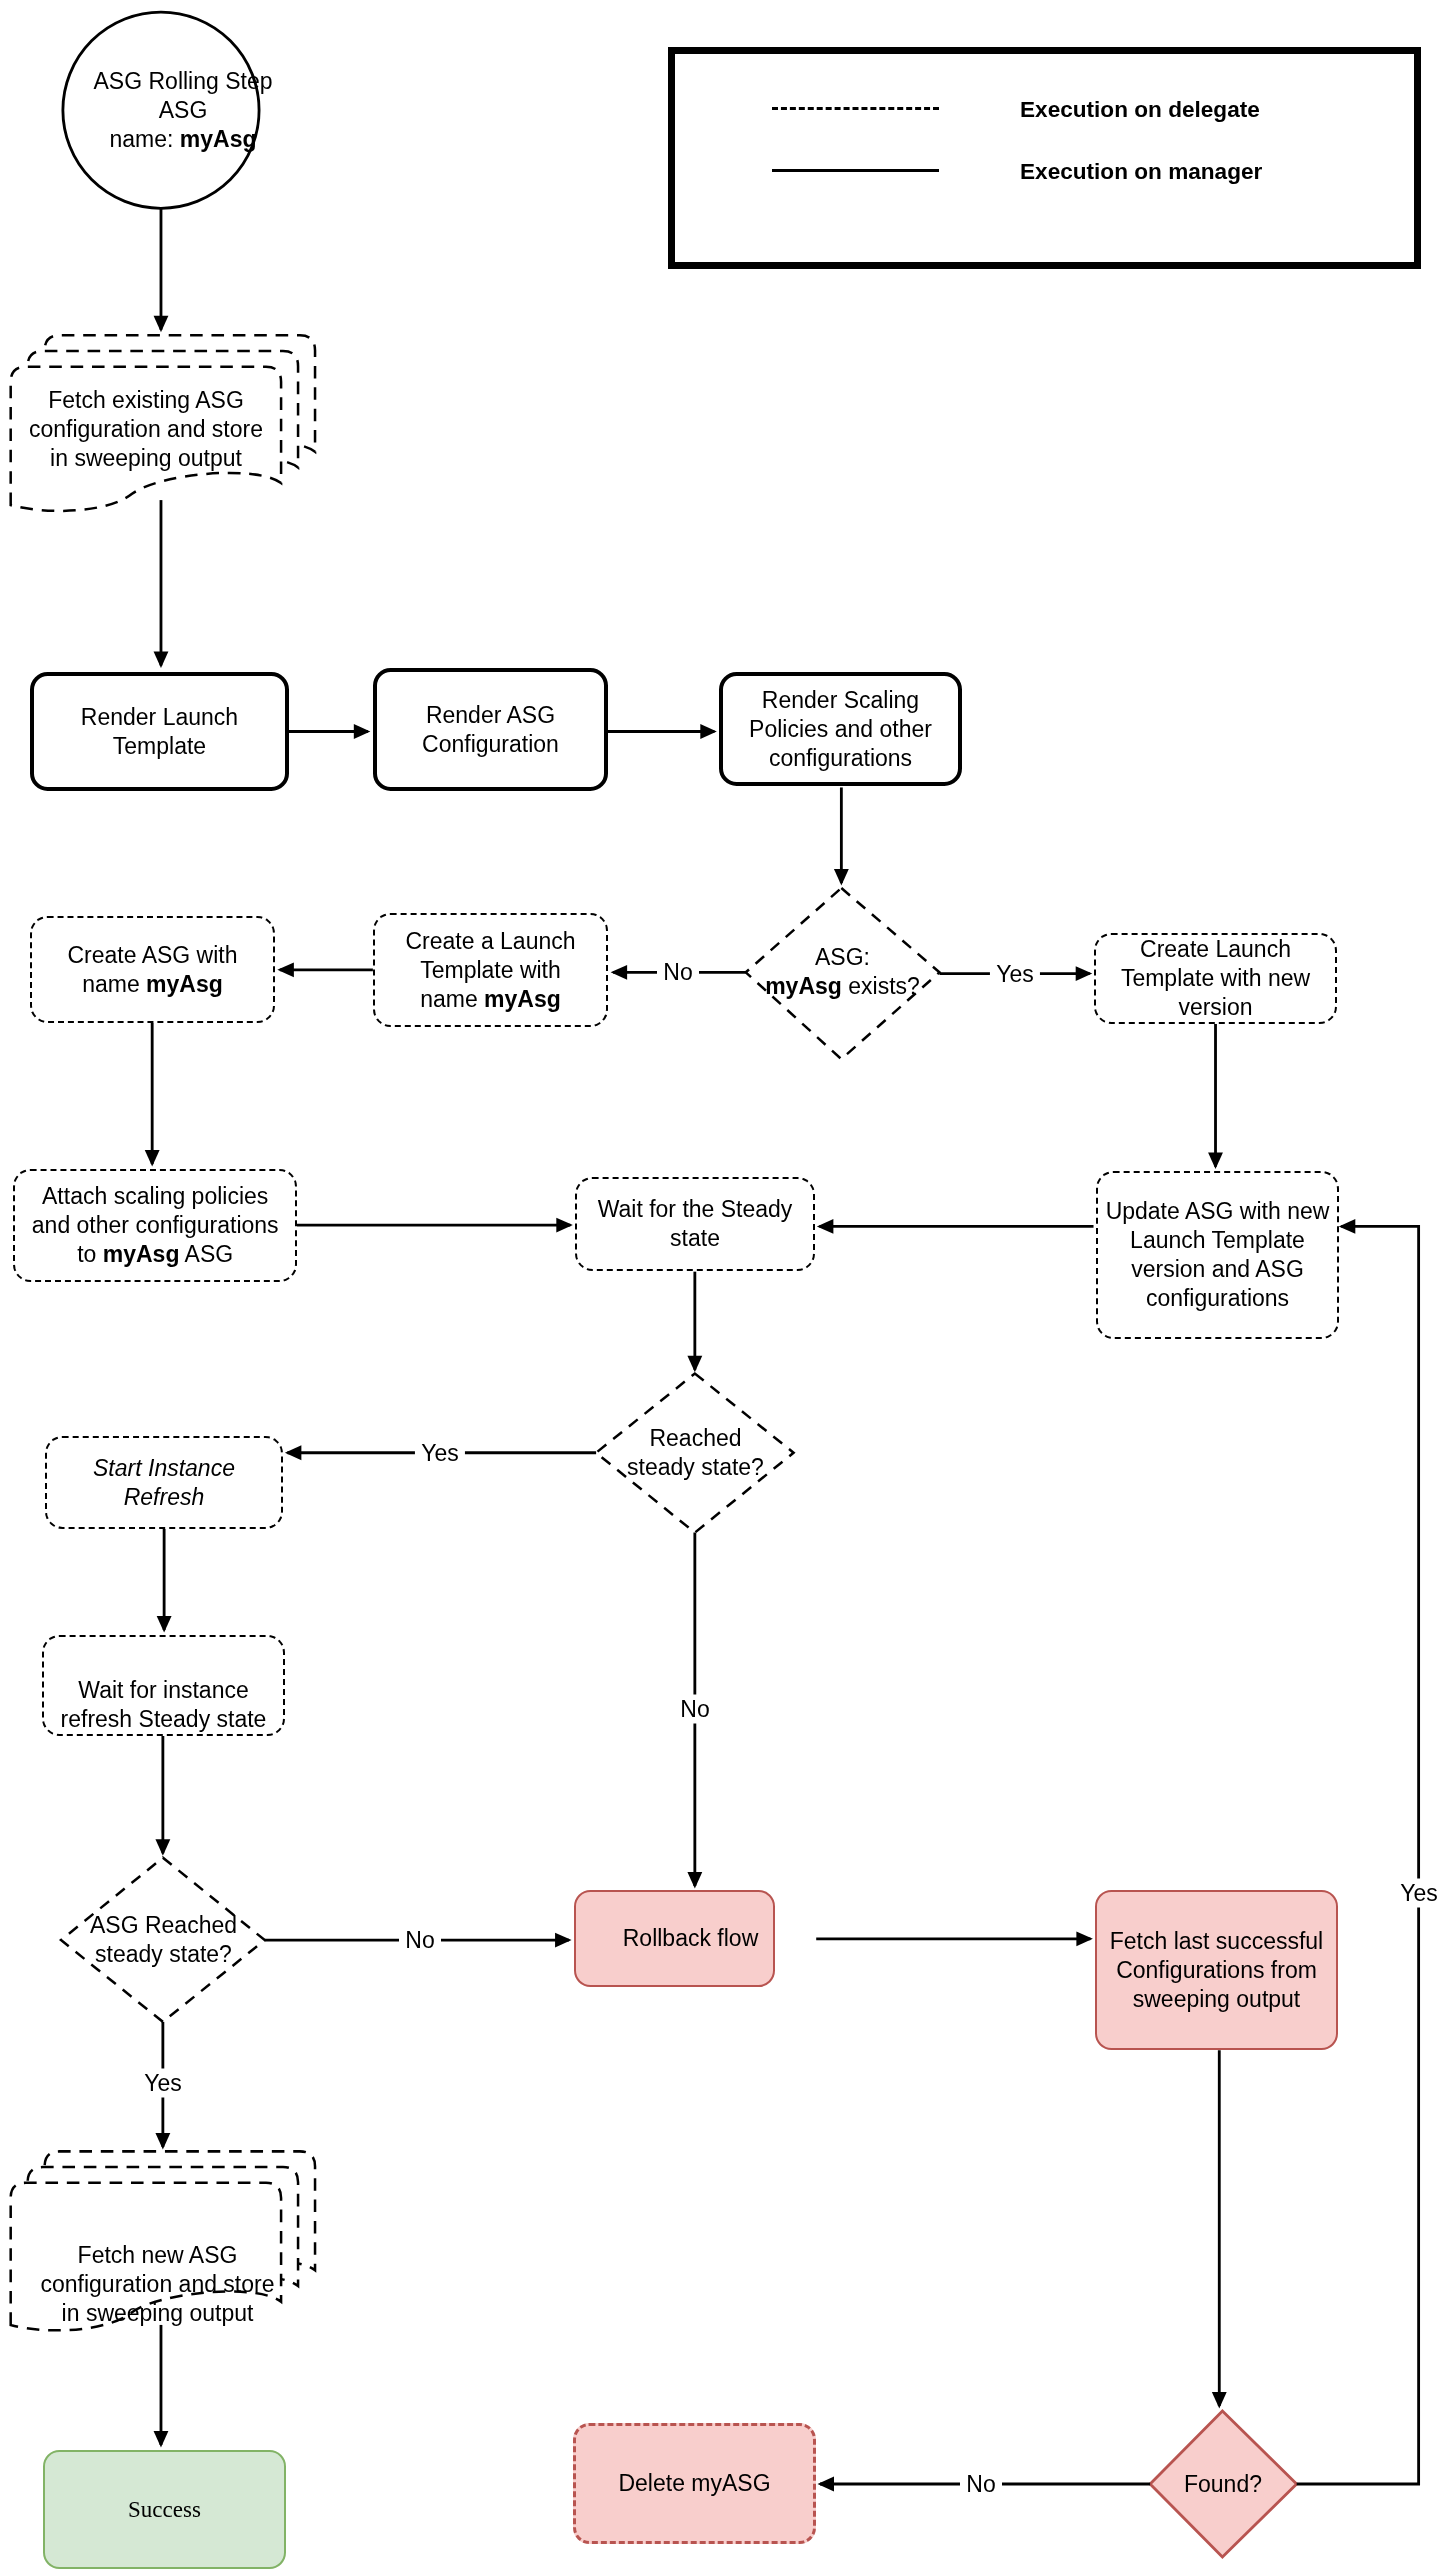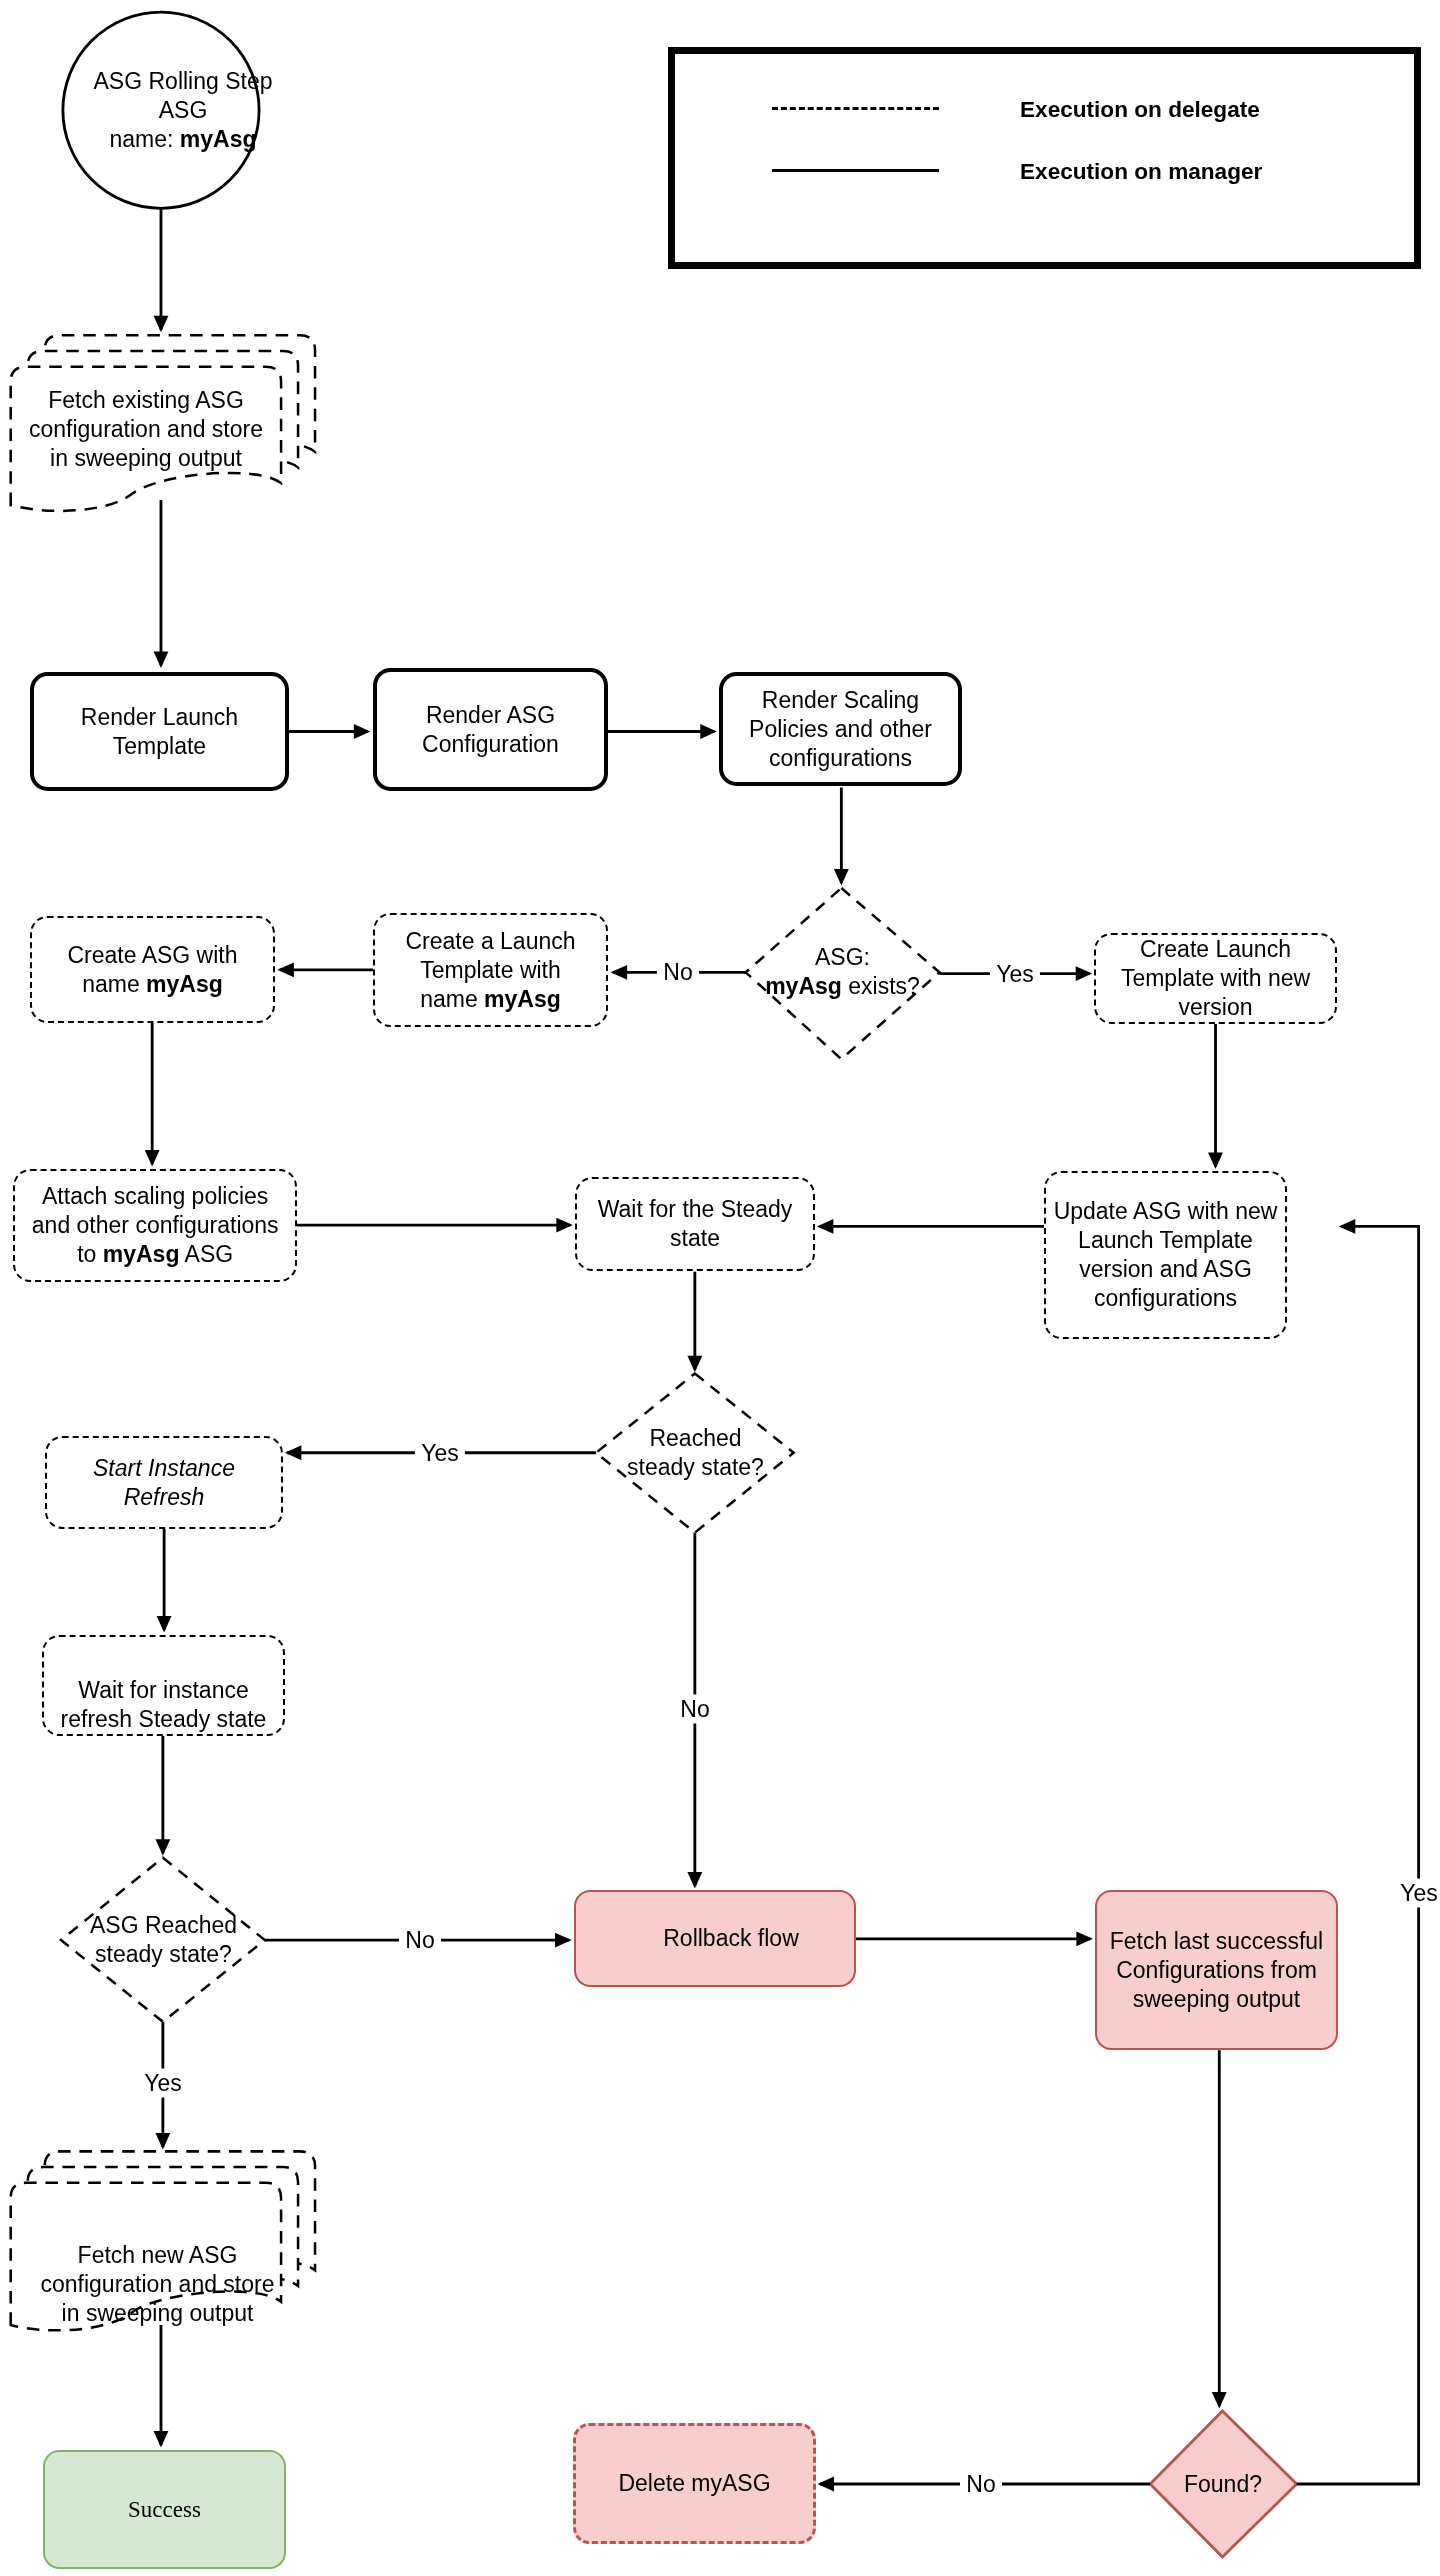--- a/index.html
+++ b/index.html
@@ -145,21 +145,21 @@
     <div>Attach scaling policies</div>
     <div>and other configurations</div>
     <div><span>to </span><b>myAsg</b><span> ASG</span></div>
   </div>
 
   <div class="node dashbox" style="left:575px;top:1177px;width:240px;height:94px;">
     <div>Wait for the Steady</div>
     <div>state</div>
   </div>
 
-  <div class="node dashbox" style="left:1044px;top:1171px;width:243px;height:168px;">
+  <div class="node dashbox" style="left:1096px;top:1171px;width:243px;height:168px;">
     <div>Update ASG with new</div>
     <div>Launch Template</div>
     <div>version and ASG</div>
     <div>configurations</div>
   </div>
 
   <div class="node plain" style="left:601px;top:1424px;width:189px;height:58px;">
     <div>Reached</div>
     <div>steady state?</div>
   </div>
@@ -172,21 +172,21 @@
   <div class="node dashbox" style="left:42px;top:1635px;width:243px;height:101px;justify-content:flex-end;">
     <div>Wait for instance</div>
     <div>refresh Steady state</div>
   </div>
 
   <div class="node plain" style="left:69px;top:1911px;width:189px;height:58px;">
     <div>ASG Reached</div>
     <div>steady state?</div>
   </div>
 
-  <div class="node dangerbox" style="left:574px;top:1890px;width:282px;height:97px;padding-left:32px;">
+  <div class="node dangerbox" style="left:574px;top:1890px;width:201px;height:97px;padding-left:32px;">
     <div>Rollback flow</div>
   </div>
 
   <div class="node dangerbox" style="left:1095px;top:1890px;width:243px;height:160px;">
     <div>Fetch last successful</div>
     <div>Configurations from</div>
     <div>sweeping output</div>
   </div>
 
   <div class="node plain" style="left:19px;top:2201px;width:277px;height:87px;margin-top:40px;">

